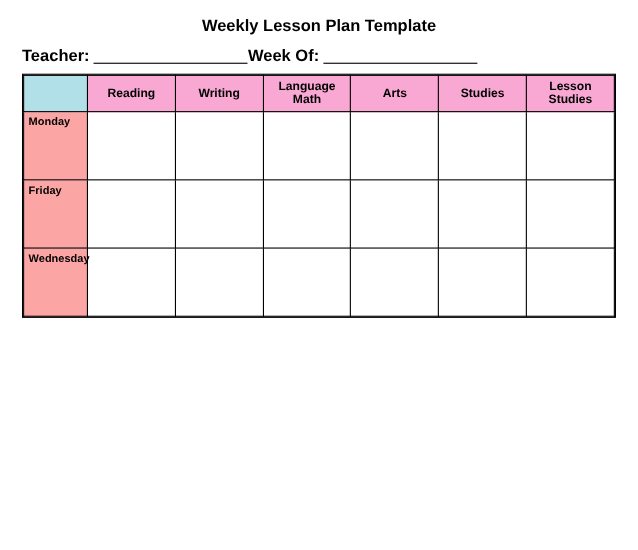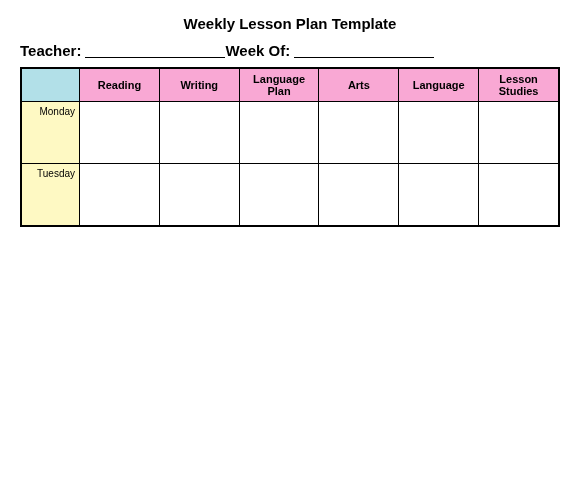--- a/index.html
+++ b/index.html
@@ -77,25 +77,25 @@
 
     td {
       border: 1px solid #000;
       padding: 3px 4px;
       vertical-align: top;
       height: 62px;
     }
 
     td.day-label {
       font-size: 10px;
-      font-weight: normal;
-      text-align: right;
+      font-weight: bold;
+      text-align: left;
       vertical-align: top;
       width: 58px;
-      background-color: #fef9c3;
+      background-color: #fca5a5;
       padding-top: 4px;
     }
 
     th.day-header {
       width: 58px;
       background-color: #b2e0e8;
     }
 
     th.subject-header {
       background-color: #f9a8d4;
@@ -126,38 +126,47 @@
       <col style="width: calc((100% - 58px) / 6)">
       <col style="width: calc((100% - 58px) / 6)">
       <col style="width: calc((100% - 58px) / 6)">
       <col style="width: calc((100% - 58px) / 6)">
     </colgroup>
     <thead>
       <tr>
         <th class="day-header"></th>
         <th class="subject-header">Reading</th>
         <th class="subject-header">Writing</th>
-        <th class="subject-header">Language Plan</th>
+        <th class="subject-header">Language Math</th>
         <th class="subject-header">Arts</th>
-        <th class="subject-header">Language</th>
+        <th class="subject-header">Studies</th>
         <th class="subject-header">Lesson Studies</th>
       </tr>
     </thead>
     <tbody id="table-body">
     <tr>
           <td class="day-label">Monday</td>
           <td></td>
           <td></td>
           <td></td>
           <td></td>
           <td></td>
           <td></td>
         </tr>
         <tr>
-          <td class="day-label">Tuesday</td>
+          <td class="day-label">Friday</td>
+          <td></td>
+          <td></td>
+          <td></td>
+          <td></td>
+          <td></td>
+          <td></td>
+        </tr>
+        <tr>
+          <td class="day-label">Wednesday</td>
           <td></td>
           <td></td>
           <td></td>
           <td></td>
           <td></td>
           <td></td>
         </tr>
       </tbody>
   </table>
 </div>

